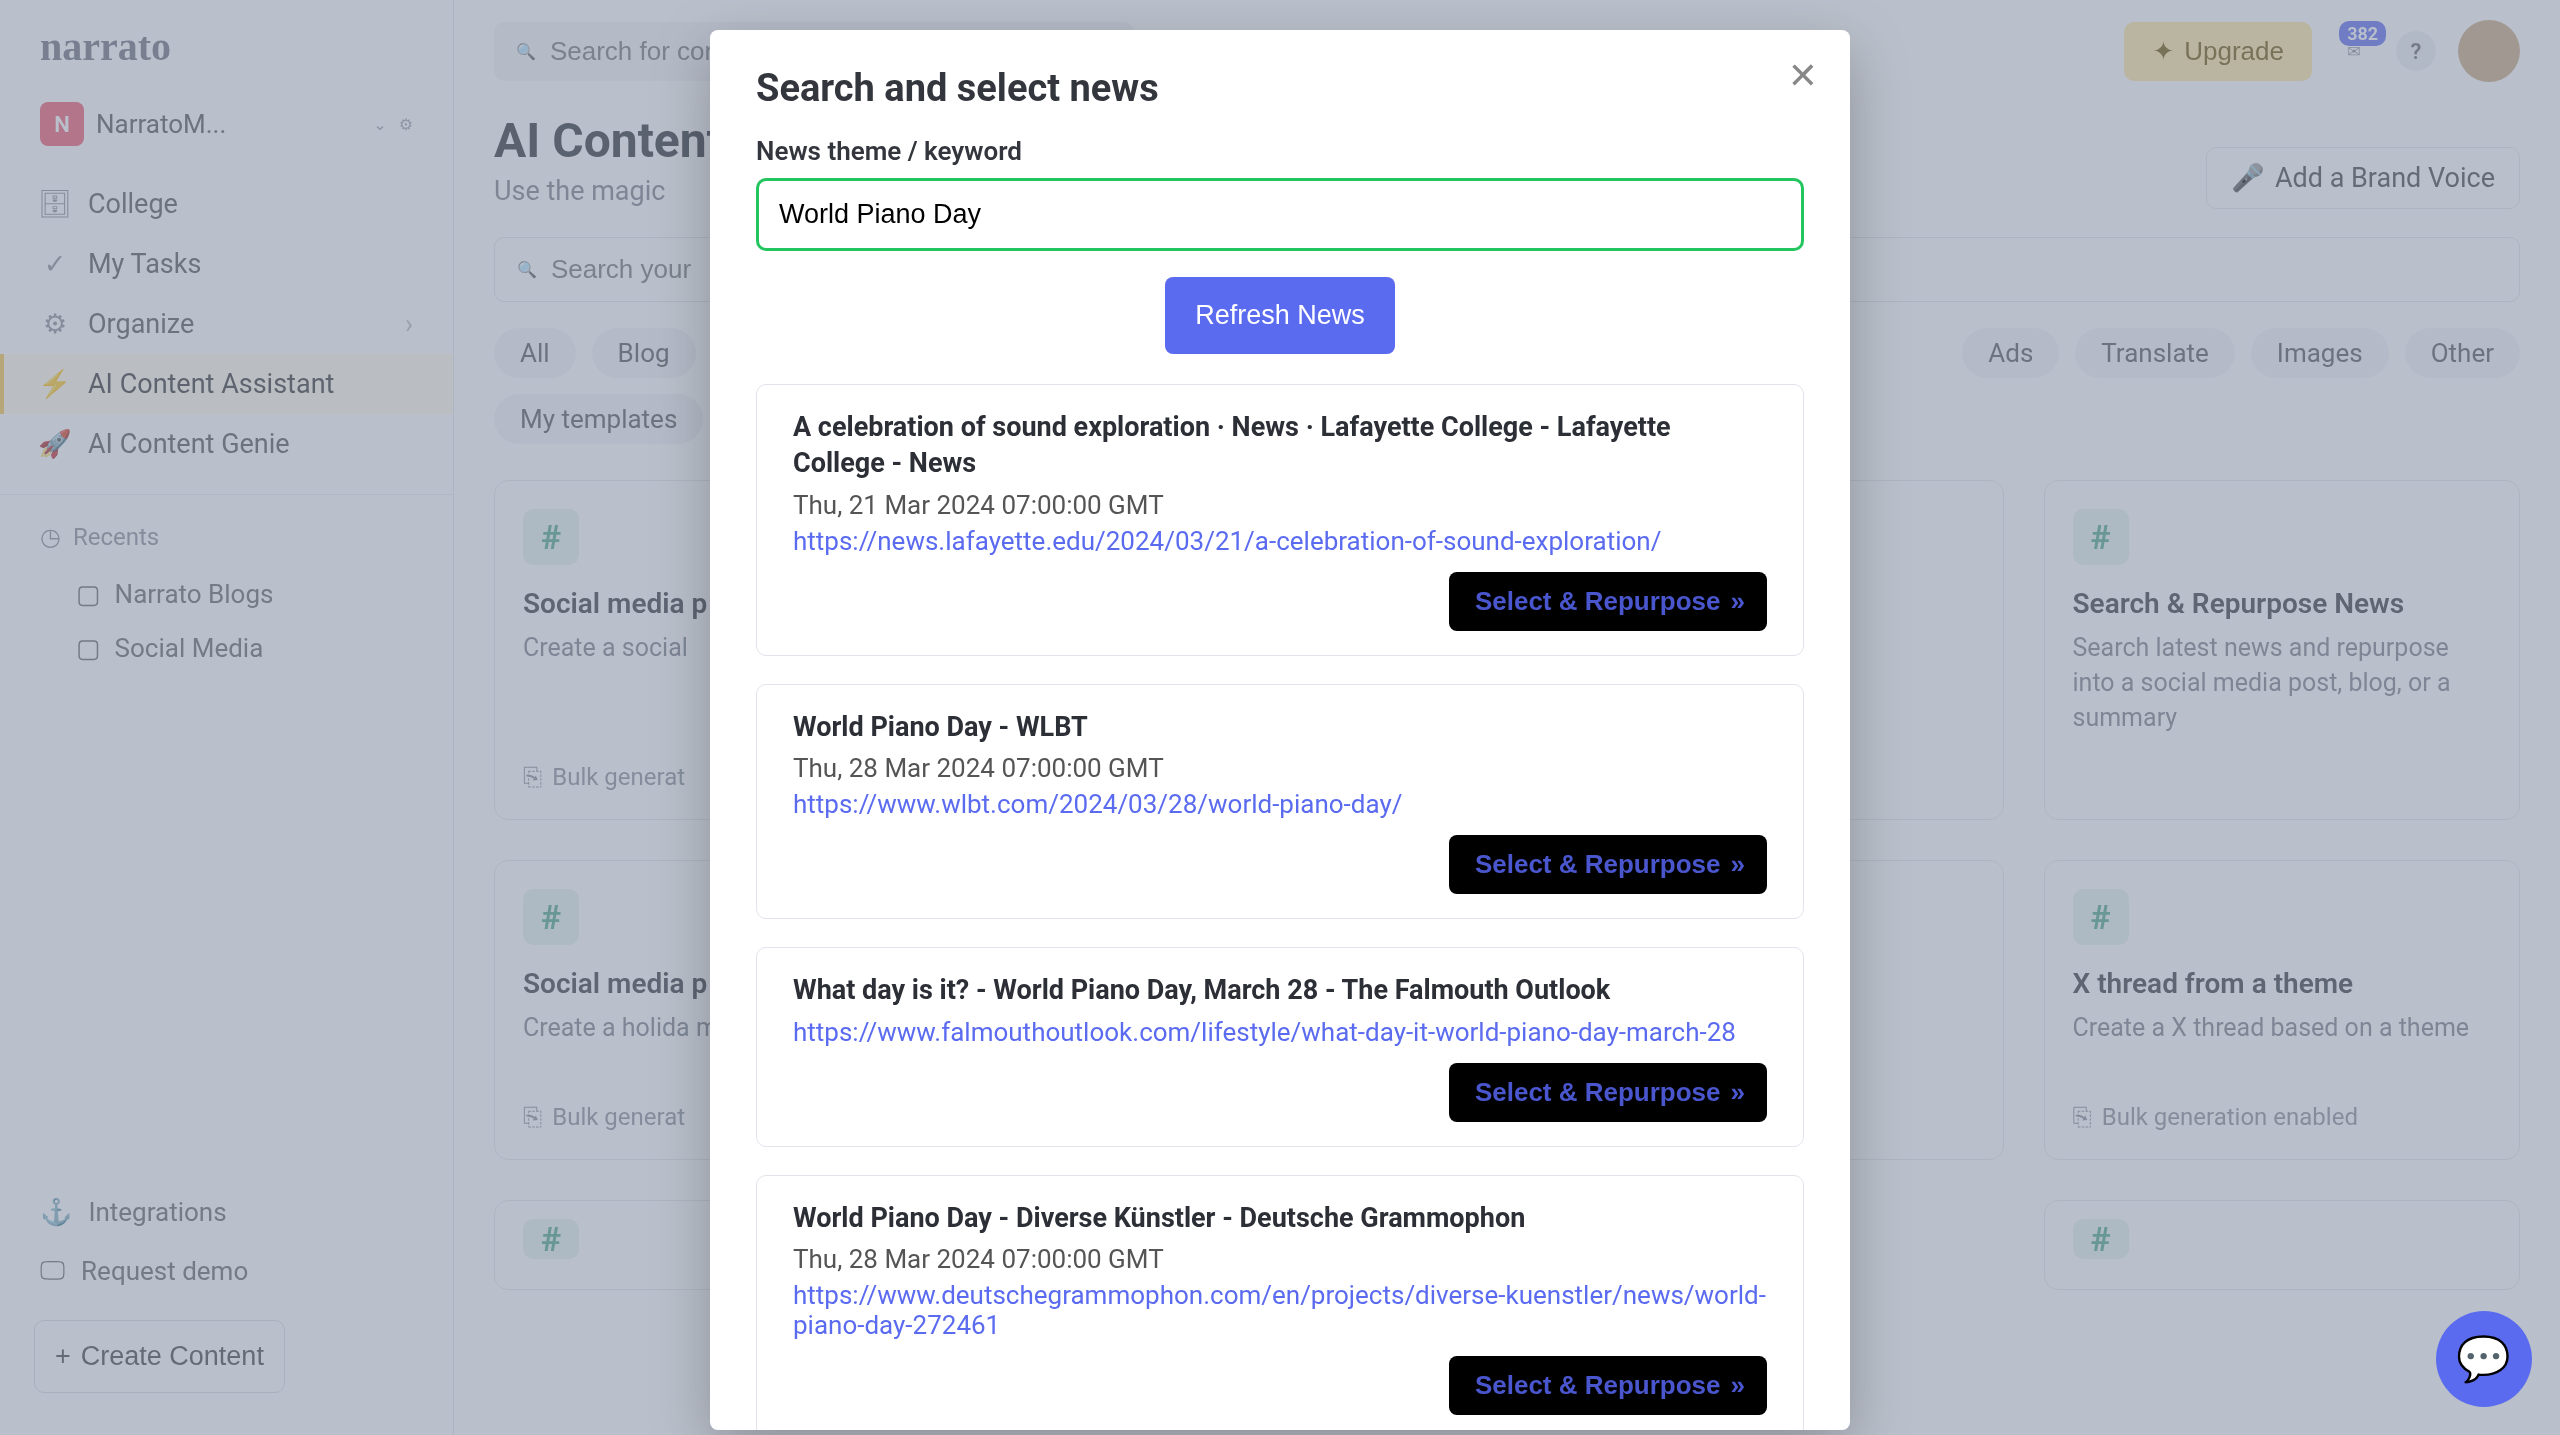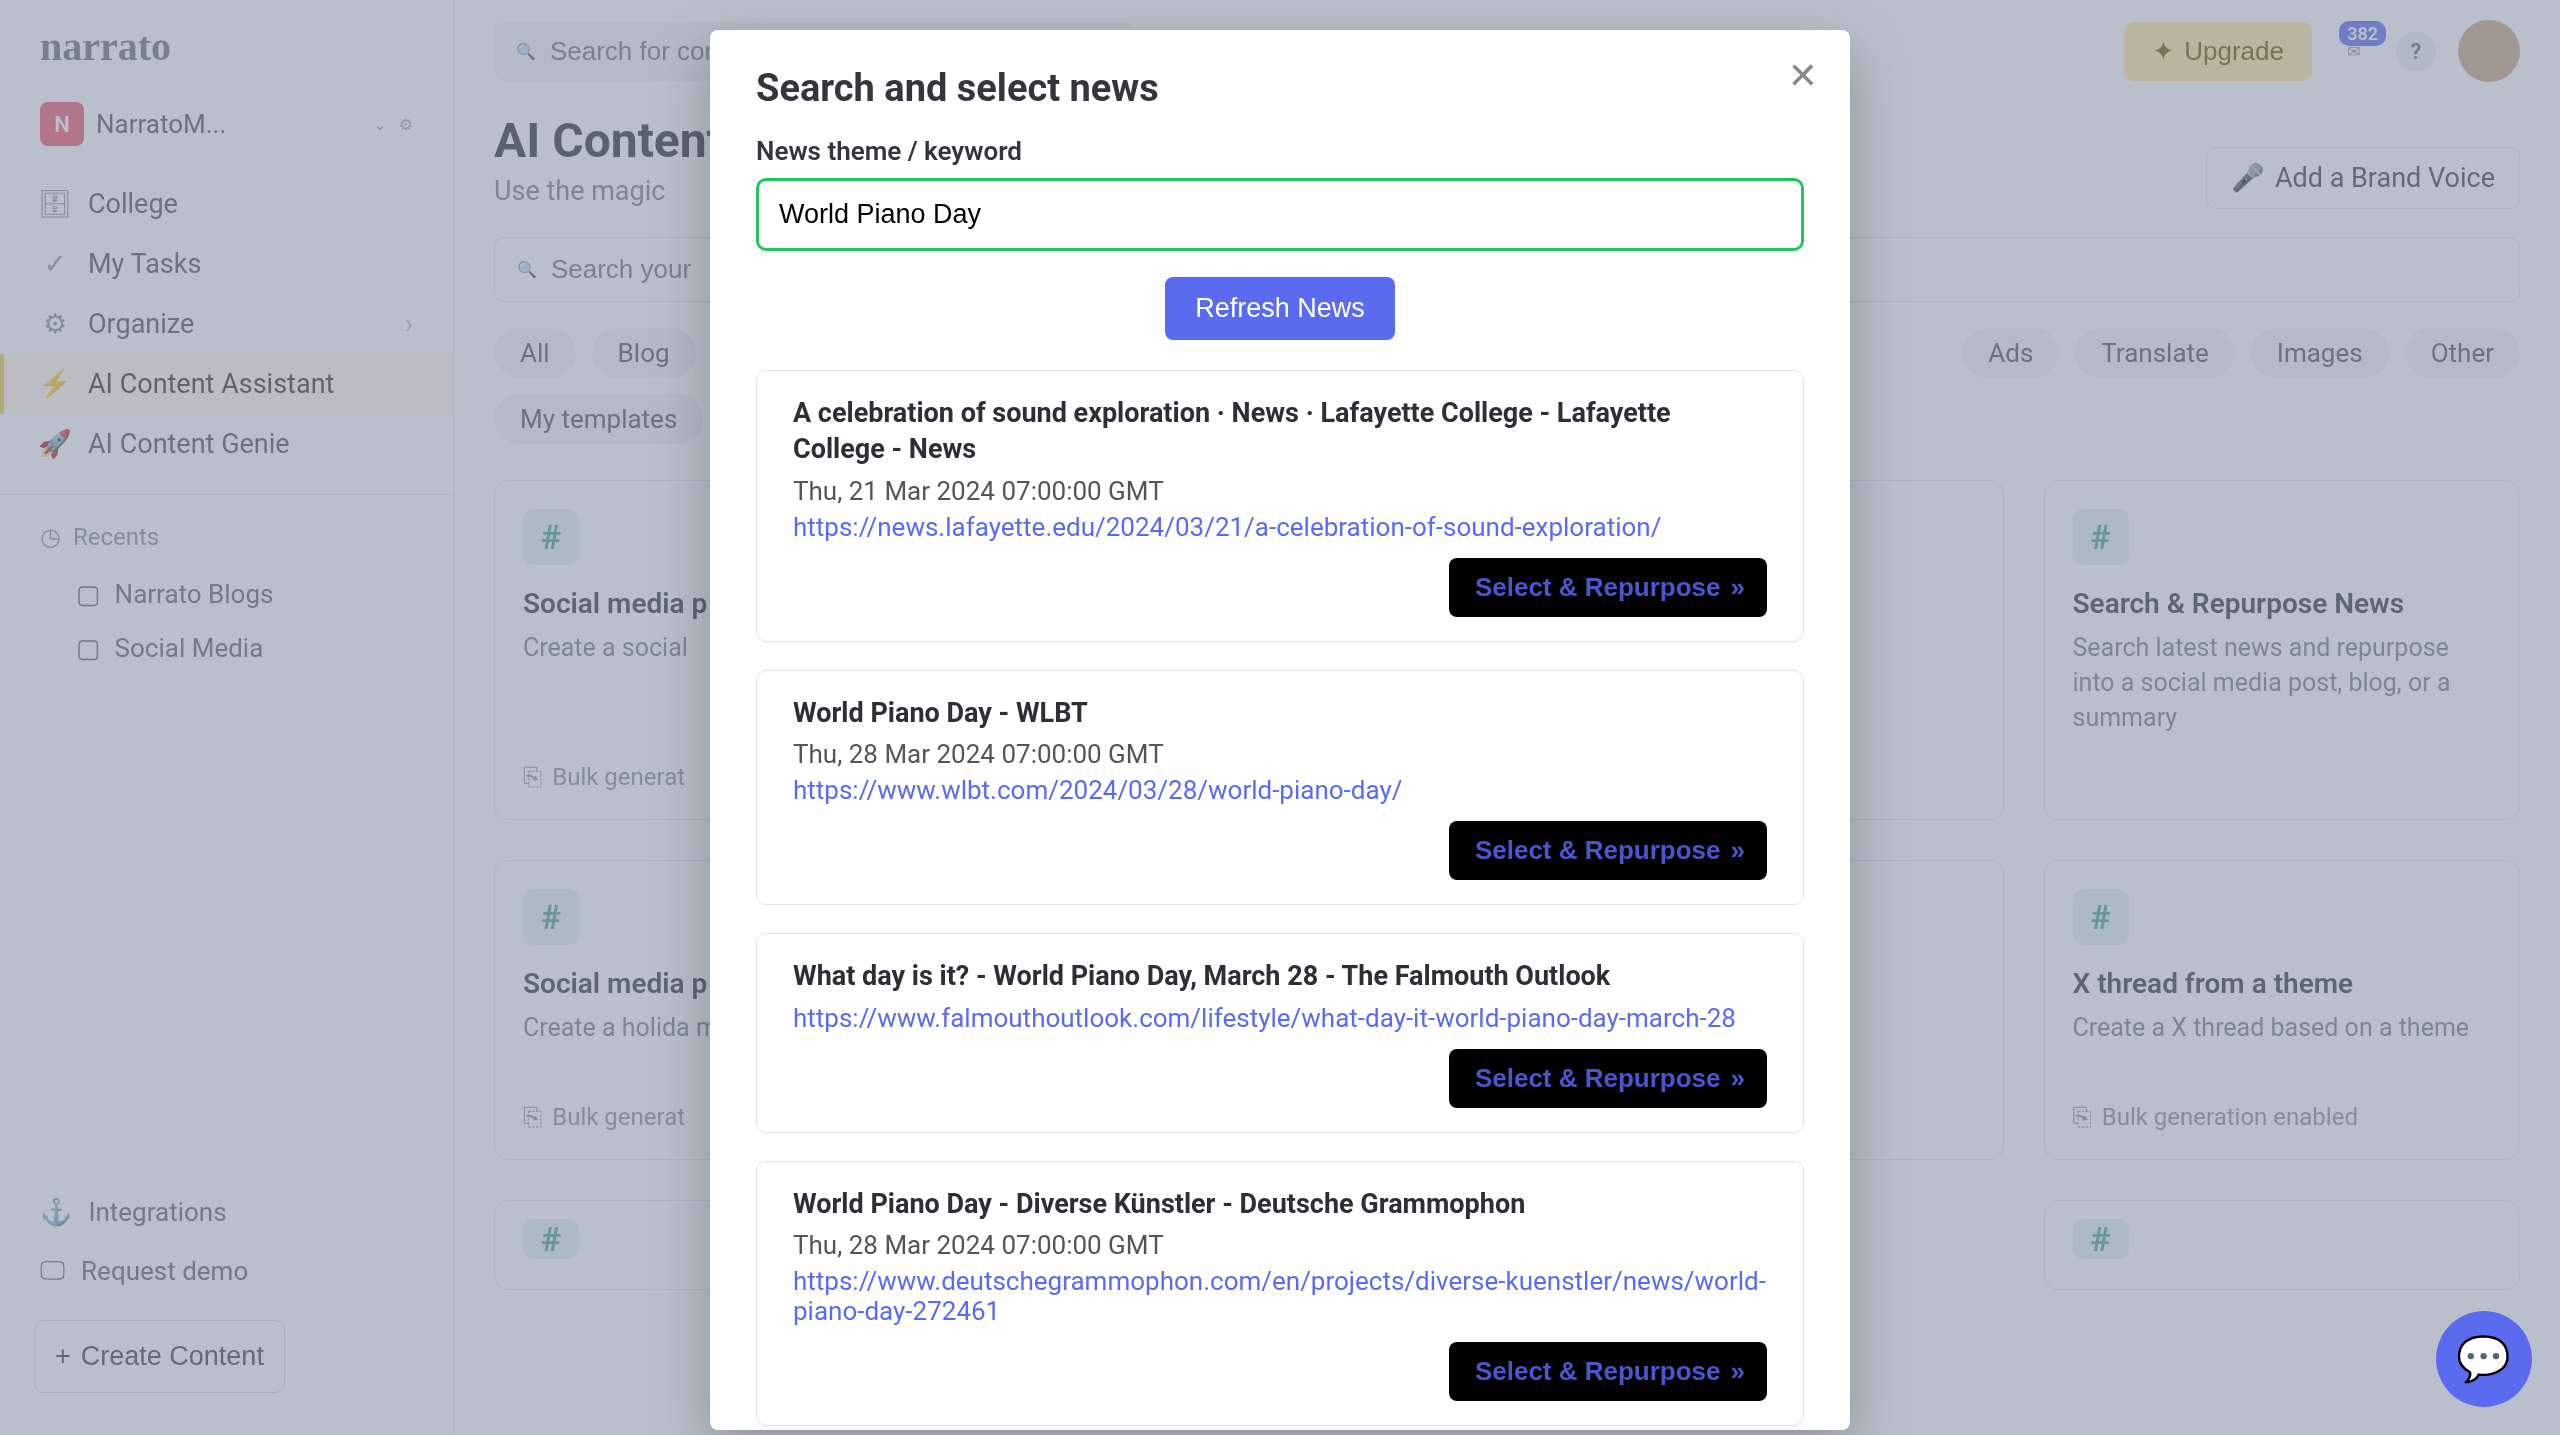--- a/index.html
+++ b/index.html
@@ -53,21 +53,21 @@
 .card-title{font-size:28px;font-weight:600;color:#33363c;margin-bottom:10px}
 .card-desc{font-size:25px;color:#7a7f8a;line-height:1.4}
 .card-footer{margin-top:auto;font-size:24px;color:#8a8f99;display:flex;align-items:center;gap:10px}
 
 .overlay{position:fixed;inset:0;background:rgba(130,140,160,.55);display:flex;align-items:flex-start;justify-content:center;padding-top:30px;z-index:100}
 .modal{background:#fff;width:1140px;max-height:1400px;border-radius:8px;box-shadow:0 20px 60px rgba(0,0,0,.25);padding:36px 46px 40px;overflow:auto;position:relative}
 .modal-title{font-size:38px;font-weight:700;margin-bottom:26px}
 .close-btn{position:absolute;top:28px;right:32px;font-size:36px;color:#888;cursor:pointer;line-height:1;background:none;border:none}
 .field-label{font-size:26px;font-weight:600;margin-bottom:12px}
 .field-input{width:100%;border:3px solid #22c55e;border-radius:10px;padding:18px 20px;font-size:27px;margin-bottom:26px}
-.refresh-btn{display:block;margin:0 auto 30px;background:#5b6bf0;color:#fff;border:none;border-radius:8px;padding:16px 30px;font-size:27px;font-weight:500;cursor:pointer}
+.refresh-btn{display:block;margin:0 auto 30px;background:#5b6bf0;color:#fff;border:none;border-radius:8px;padding:23px 30px;font-size:27px;font-weight:500;cursor:pointer}
 .news-card{border:1px solid #e2e4ec;border-radius:10px;padding:24px 36px;margin-bottom:28px}
 .news-title{font-size:27px;font-weight:700;color:#2c2f36;margin-bottom:8px;line-height:1.35}
 .news-date{font-size:26px;color:#555;margin-bottom:6px}
 .news-link{font-size:26px;color:#5b6bf0;text-decoration:none;word-break:break-all;display:block;margin-bottom:16px}
 .select-btn{margin-left:auto;display:flex;align-items:center;gap:10px;background:#000000;color:#4a56ce;border:none;border-radius:8px;padding:14px 26px;font-size:26px;font-weight:600;cursor:pointer;float:right}
 .select-btn::after{content:" »";font-size:26px;letter-spacing:-4px}
 .clearfix::after{content:"";display:table;clear:both}
 
 .intercom{position:fixed;bottom:28px;right:28px;width:96px;height:96px;border-radius:50%;background:#5b6bf0;color:#fff;display:flex;align-items:center;justify-content:center;font-size:44px;z-index:200;cursor:pointer}
 

